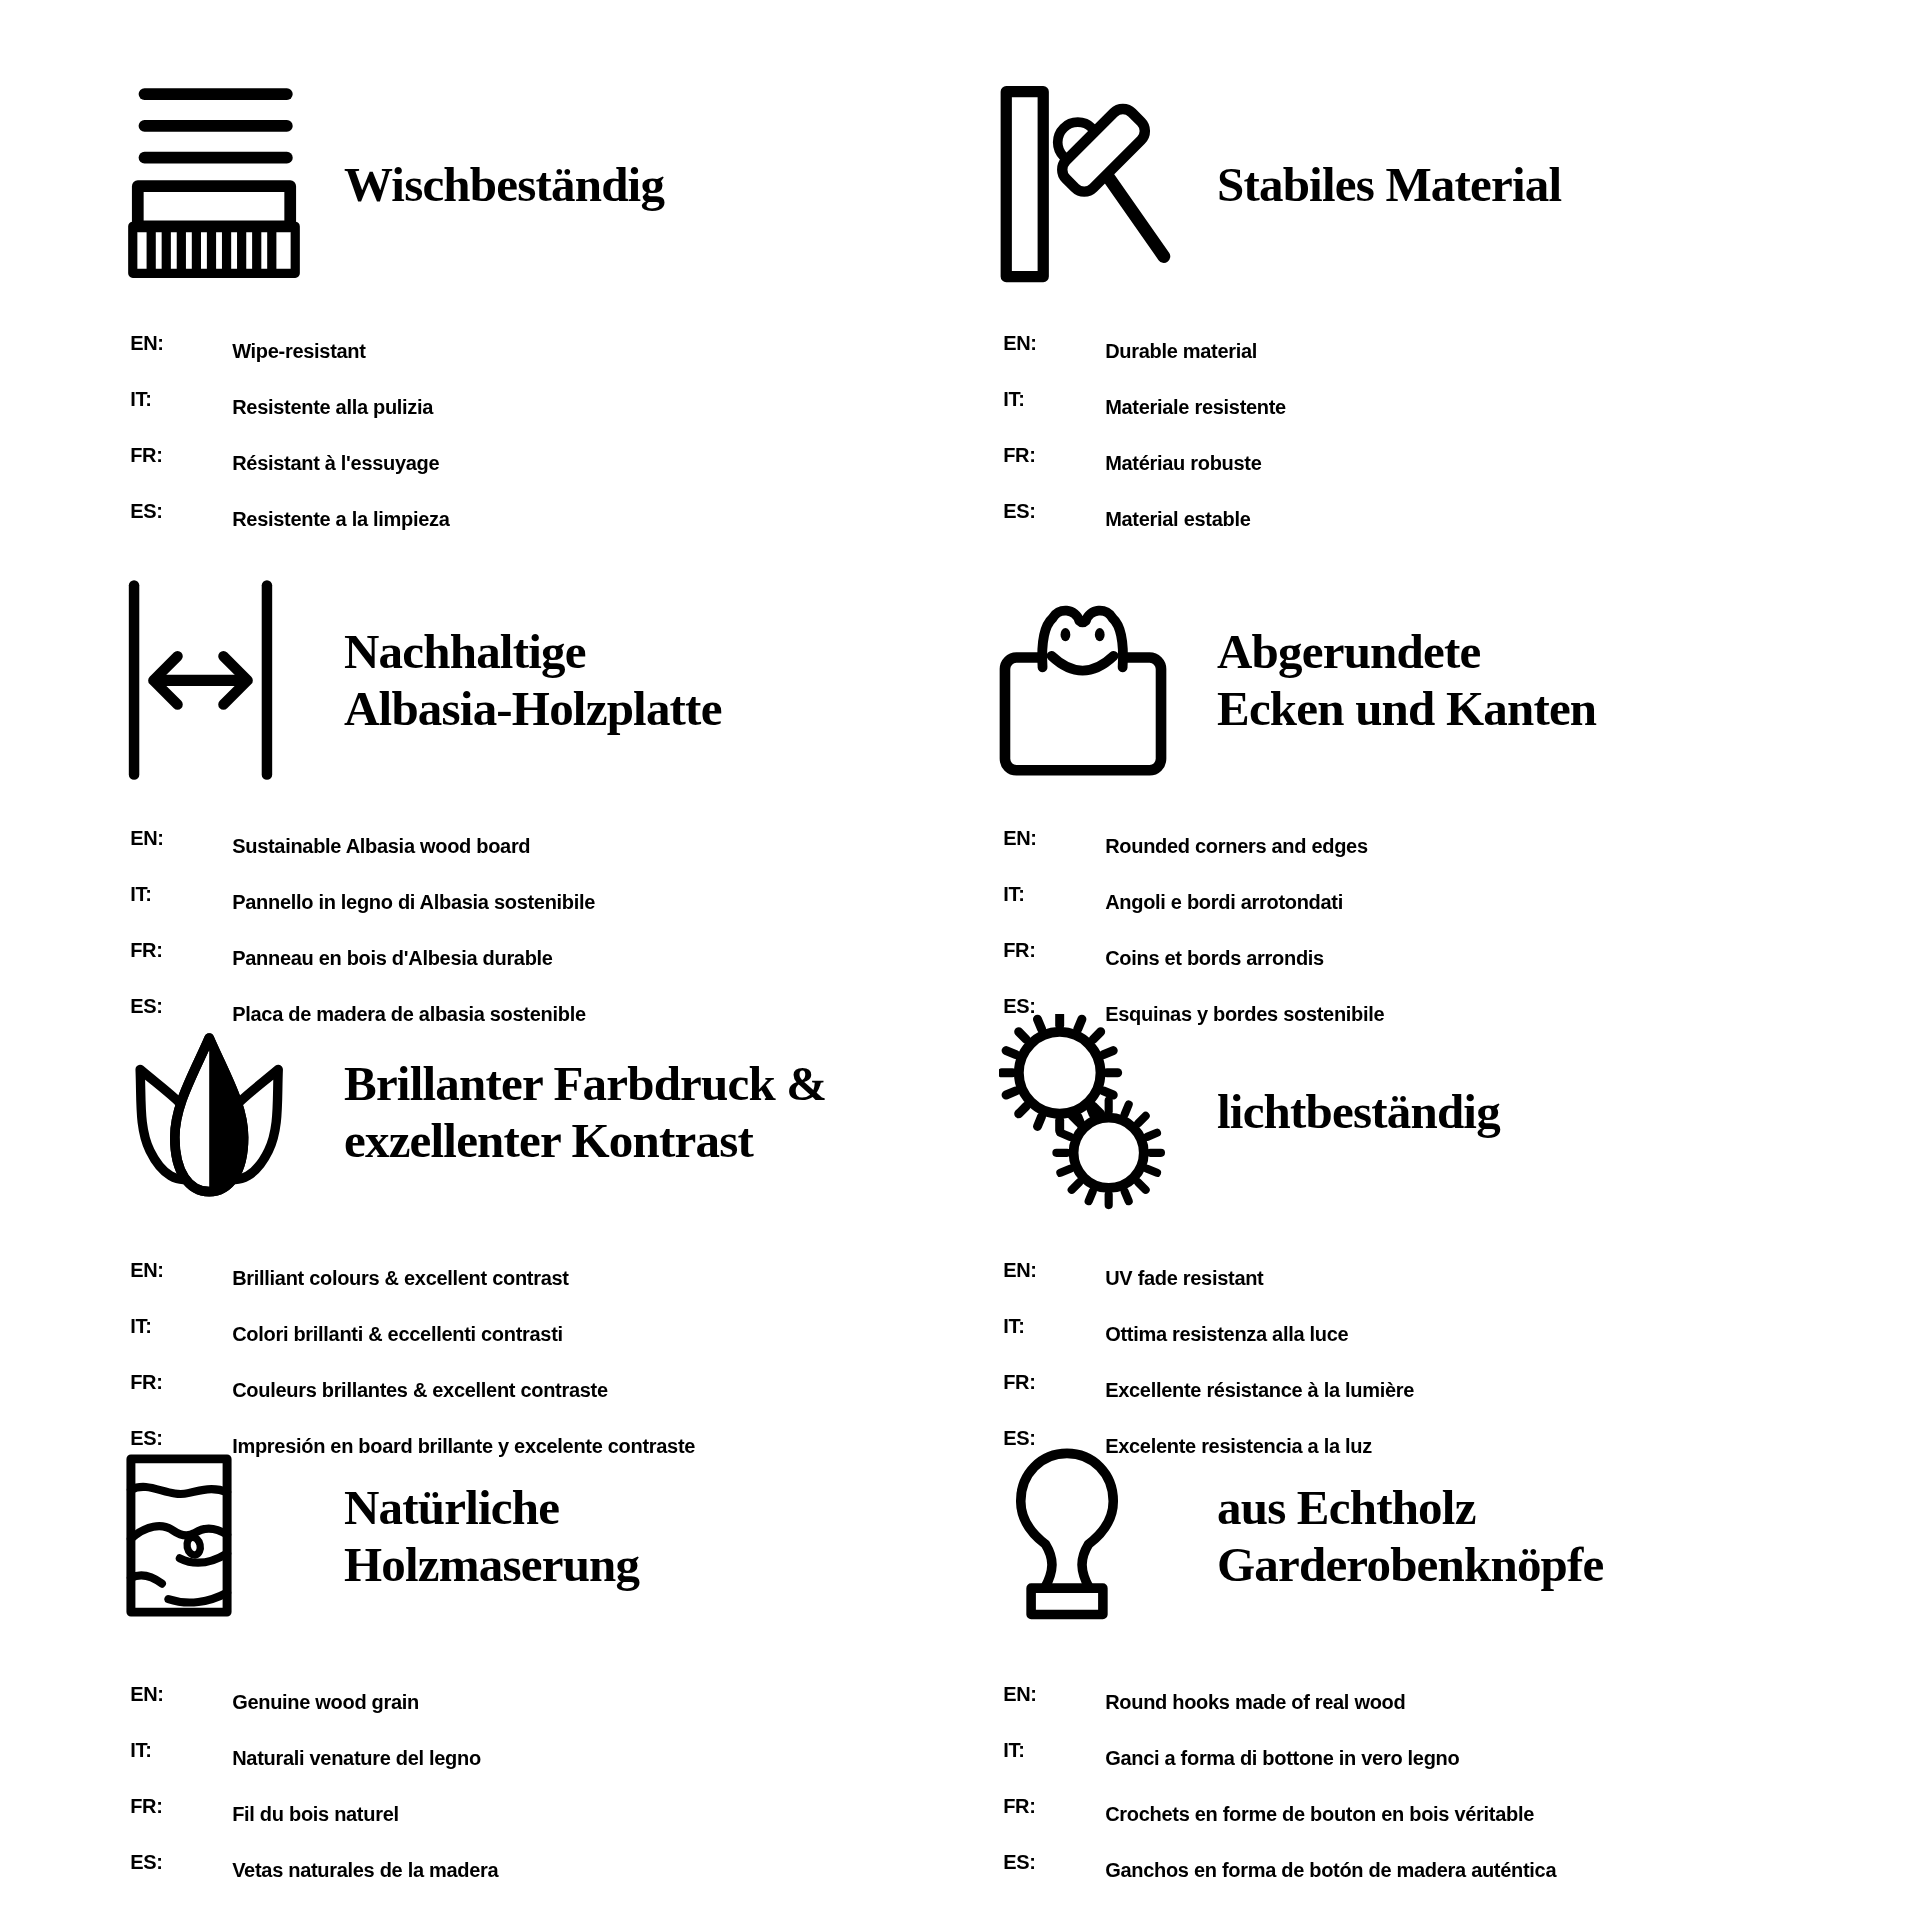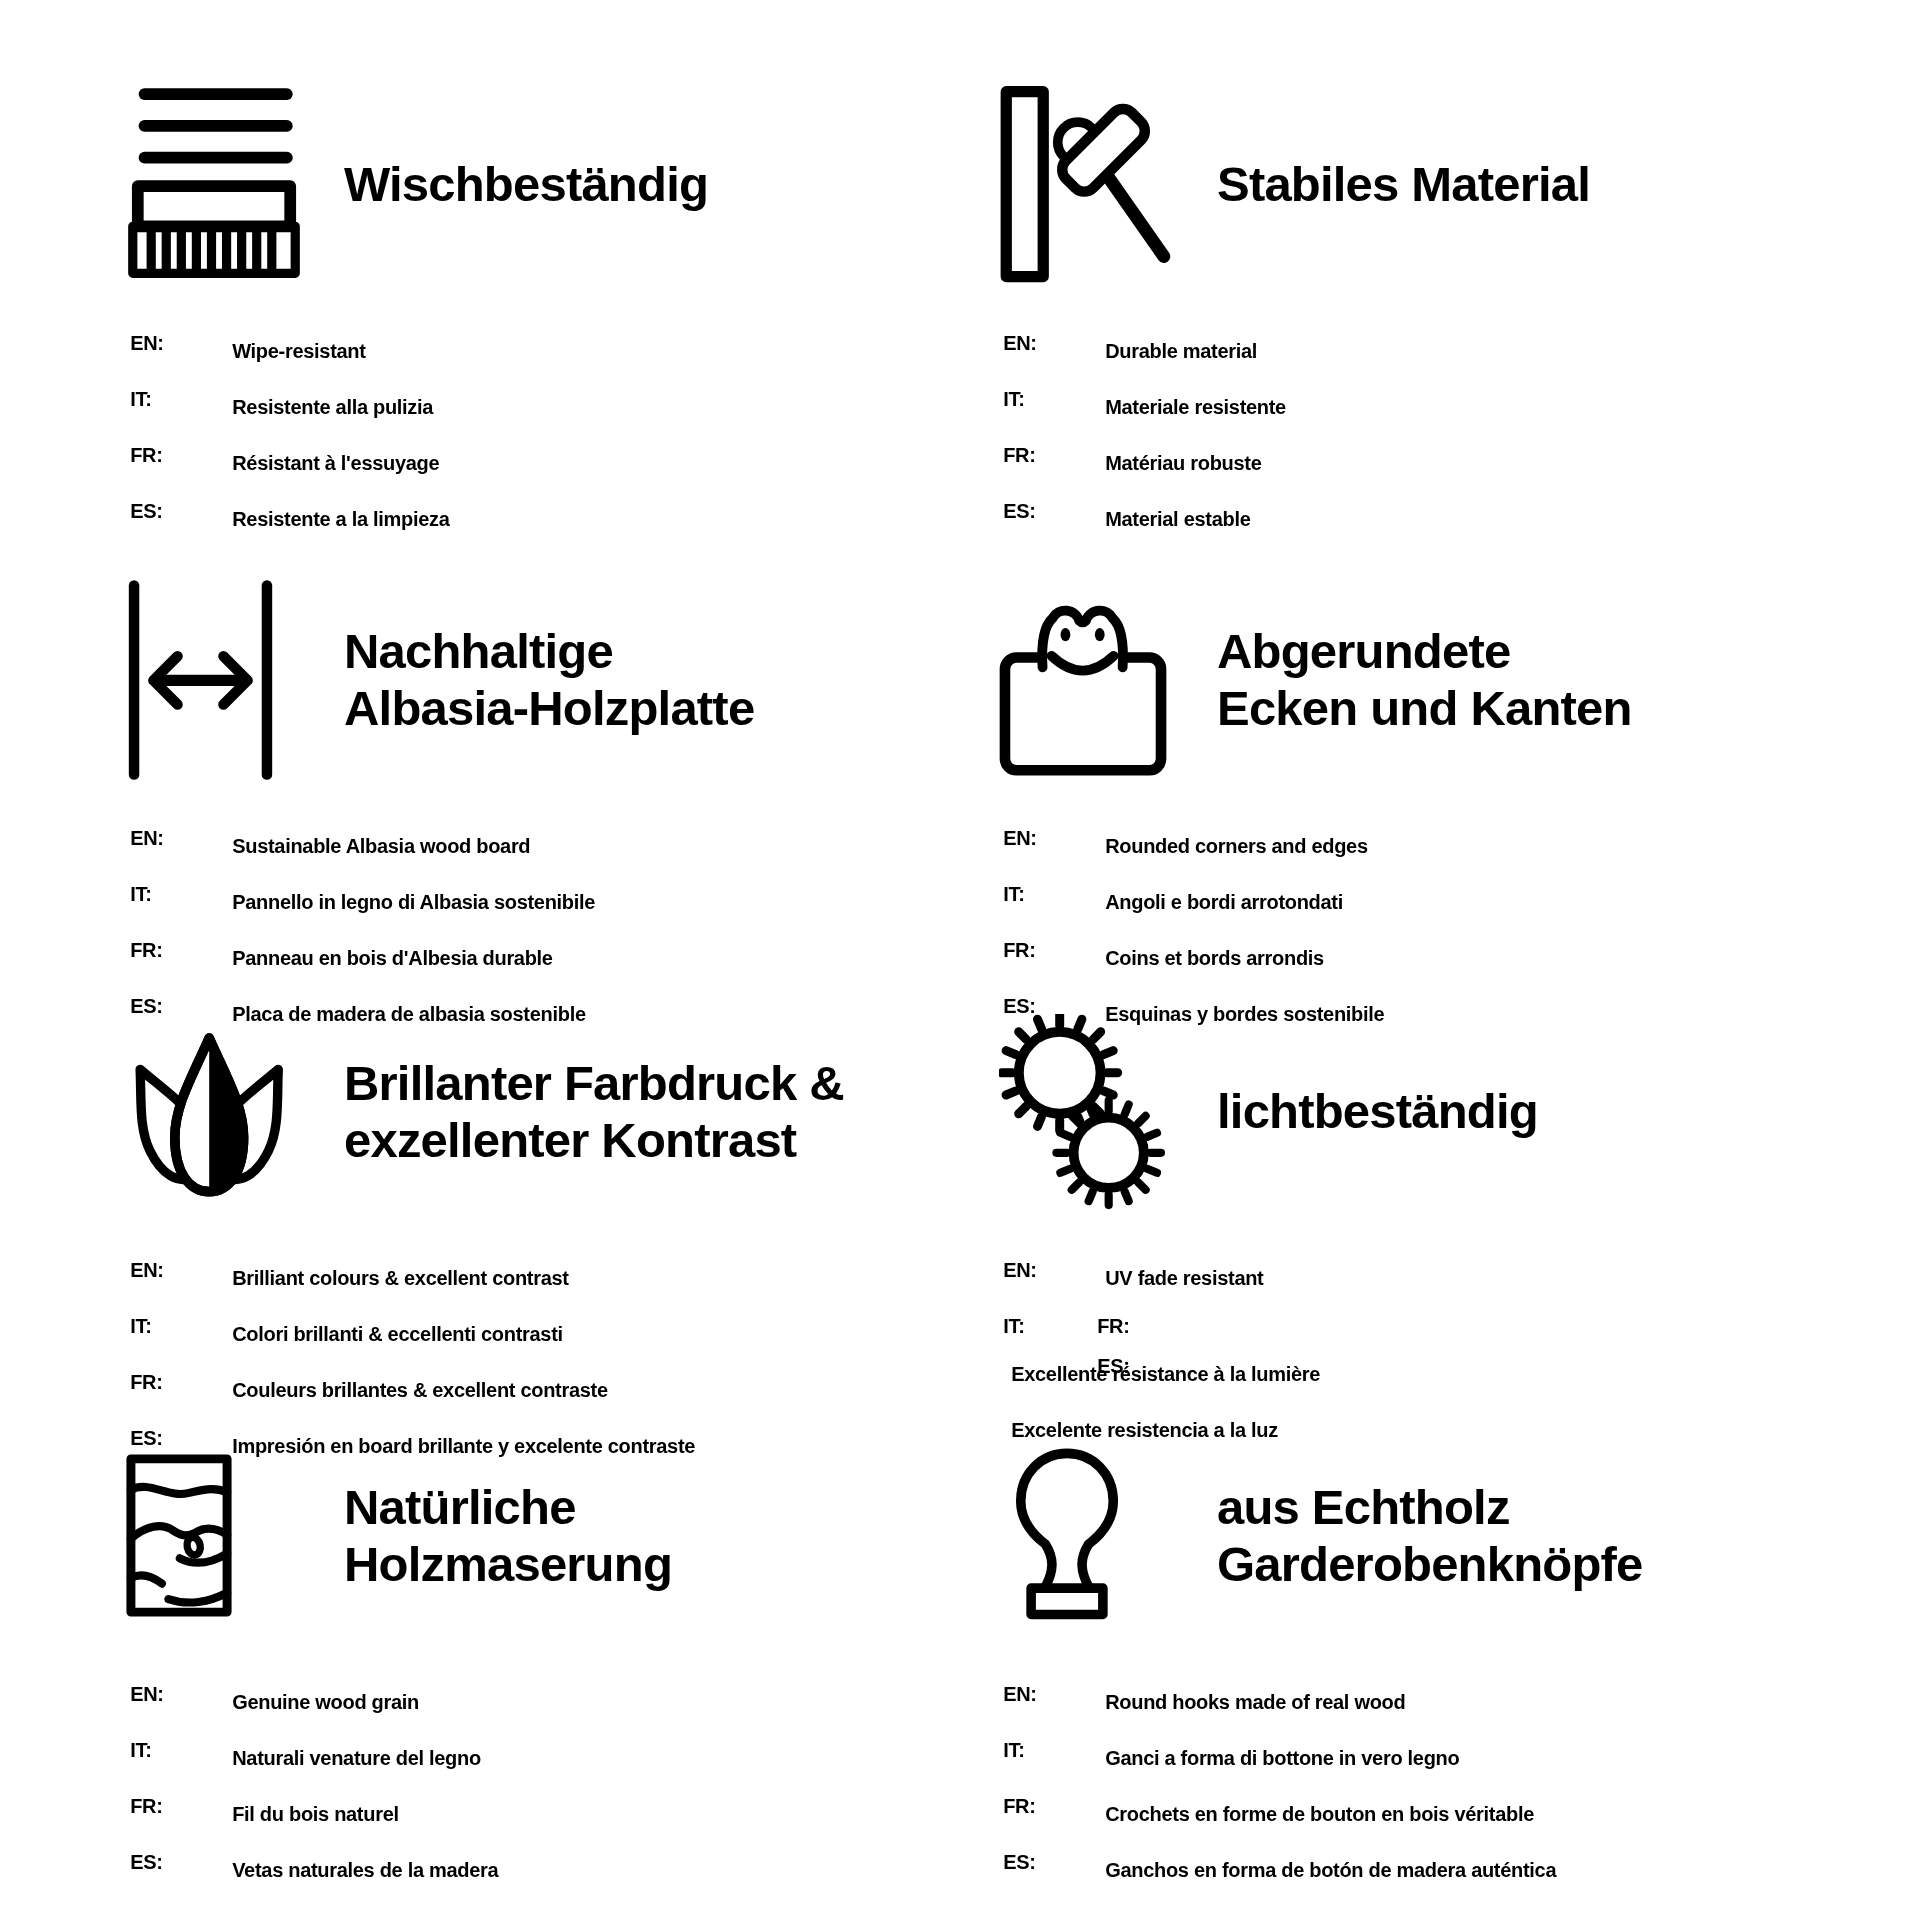--- a/index.html
+++ b/index.html
@@ -16,21 +16,21 @@
     padding:84px 0 0 126px;
   }
   .feature{overflow:visible;}
   .head{display:flex;align-items:center;height:201px;}
   .icon-box{width:180px;flex:none;display:flex;align-items:center;justify-content:flex-start;}
   .icon-box svg{flex:none;display:block;}
   .title{
     margin:0 0 0 38px;
     font-size:49px;font-weight:bold;line-height:57px;letter-spacing:-0.8px;
   }
-  .title span{display:block;white-space:nowrap;}
+  .title span{display:block;white-space:nowrap;font-family:Liberation Serif, serif;}
   .trans{
     display:grid;grid-template-columns:94px auto;
     margin:38px 0 0 4.2px;
     font-size:20px;line-height:40px;font-weight:bold;letter-spacing:-0.3px;
   }
   .trans dt{margin:0;}
   .trans dd{margin:8px;white-space:nowrap;}
   .ico{stroke:#000;stroke-linecap:round;stroke-linejoin:round;fill:none;}
 </style>
 </head>
@@ -250,20 +250,21 @@
         </svg>
       </div>
       <h2 class="title">
         <span>lichtbeständig</span>
       </h2>
     </div>
     <dl class="trans">
       <dt>EN:</dt>
       <dd>UV fade resistant</dd>
       <dt>IT:</dt>
+      <dd>Ottima resistenza alla luce</dd>
       <dt>FR:</dt>
       <dd>Excellente résistance à la lumière</dd>
       <dt>ES:</dt>
       <dd>Excelente resistencia a la luz</dd>
     </dl>
   </section>
 
   <section class="feature">
     <div class="head">
       <div class="icon-box">

